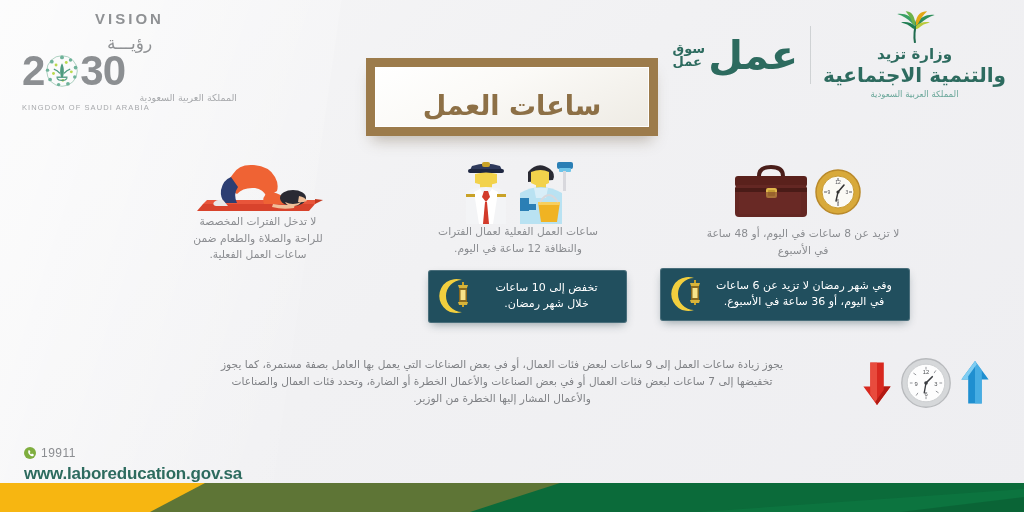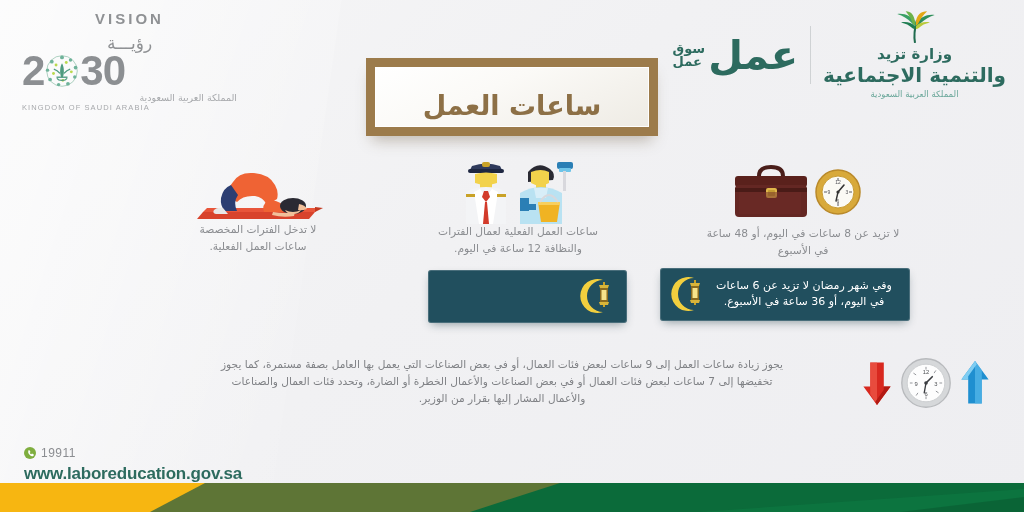--- a/index.html
+++ b/index.html
@@ -45,21 +45,21 @@
     background:linear-gradient(155deg,#ffffff 0%,#fbfaf7 40%,#eeebe4 100%);
     box-shadow:0 10px 14px -6px rgba(90,70,40,.35), inset 0 0 0 1px #fff;
     display:flex;align-items:center;justify-content:center;}
   .title-plate span{font-size:27px;color:#8d7046;font-weight:700;letter-spacing:.5px;margin-top:17px;}
 
   
   .col{position:absolute;text-align:center;}
   .col-cap{font-size:10.7px;line-height:1.55;color:#8b8d91;}
 
   
-  #col1{left:168px;top:160px;width:180px;}
+  #col1{left:168px;top:152px;width:180px;}
   .pray{height:62px;position:relative;}
 
   
   #col2{left:418px;top:158px;width:200px;}
   .people{height:66px;position:relative;}
 
   
   #col3{left:678px;top:158px;width:250px;}
   .case-row{height:68px;position:relative;}
 
@@ -182,20 +182,21 @@
         <path d="M50 48 q-6 -1 -9 2 q-2 3 2 4 h12 z" fill="#e8e8e8"></path>
         <path d="M96 40 q8 0 14 5 q4 4 3 7 h-22 q-3 -7 5 -12z" fill="#ef6334"></path>
         <ellipse cx="120" cy="46" rx="13" ry="8" fill="#2a2a33"></ellipse>
         <path d="M112 50 q8 4 16 0 q-2 4 -8 4 q-6 0 -8 -4z" fill="#f1c09a"></path>
         <path d="M126 44 q6 1 8 5 q-5 2 -9 1 z" fill="#f1c09a"></path>
         <path d="M100 52 q12 2 22 0 l-1 4 q-11 2 -22 -1z" fill="#f1c09a"></path>
       </svg>
     </div>
     <div class="col-cap">
       <div>لا تدخل الفترات المخصصة</div>
+      <div>للراحة والصلاة والطعام ضمن</div>
       <div>ساعات العمل الفعلية.</div>
     </div>
   </div>
 
   <div class="col" id="col2">
     <div class="people">
       <svg viewBox="0 0 200 66" width="200" height="66">
 
         <g transform="translate(38,0)">
           <path d="M16 8 q14 -5 28 0 l2 4 H14 z" fill="#2f3a5c"></path>
@@ -271,20 +272,24 @@
         </g>
       </svg>
     </div>
     <div class="col-cap">
       <div>لا تزيد عن 8 ساعات في اليوم، أو 48 ساعة</div>
       <div>في الأسبوع</div>
     </div>
   </div>
 
   <div class="badge" id="badge2">
+    <div class="badge-txt">
+      <div>تخفض إلى 10 ساعات</div>
+      <div>خلال شهر رمضان.</div>
+    </div>
     <span class="moon">
       <svg viewBox="0 0 44 40" width="44" height="40">
         <path d="M30 4 a17 17 0 1 0 0 32 a13 13 0 1 1 0 -32z" fill="#f2cf3e"></path>
         <g transform="translate(24,6)">
           <rect x="6" y="0" width="2" height="3" fill="#c9a227"></rect>
           <path d="M2 3 h10 l-1 3 H3z" fill="#d8b43a"></path>
           <path d="M3 6 h8 v14 H3z" fill="#8a6a1f"></path>
           <path d="M4.5 8 h5 v10 h-5z" fill="#f7e38a"></path>
           <path d="M2 20 h10 l-1 3 H3z" fill="#d8b43a"></path>
           <rect x="6" y="23" width="2" height="2" fill="#c9a227"></rect>
@@ -309,21 +314,21 @@
           <path d="M2 20 h10 l-1 3 H3z" fill="#d8b43a"></path>
           <rect x="6" y="23" width="2" height="2" fill="#c9a227"></rect>
         </g>
       </svg>
     </span>
   </div>
 
   <div id="para">
     <p>يجوز زيادة ساعات العمل إلى 9 ساعات لبعض فئات العمال، أو في بعض الصناعات التي يعمل بها العامل بصفة مستمرة، كما يجوز</p>
     <p>تخفيضها إلى 7 ساعات لبعض فئات العمال أو في بعض الصناعات والأعمال الخطرة أو الضارة، وتحدد فئات العمال والصناعات</p>
-    <p>والأعمال المشار إليها بقرار من الوزير.</p>
+    <p>والأعمال المشار إليها الخطرة من الوزير.</p>
   </div>
 
   <div id="arrows">
     <span>
       <svg viewBox="0 0 40 56" width="34" height="50">
         <path d="M20 2 L36 24 H28 V52 H12 V24 H4 z" fill="#1f8fd0"></path>
         <path d="M20 2 L28 13 V52 H20z" fill="#56b7ea" opacity=".75"></path>
         <path d="M12 24 H4 L20 2 l2 4 -10 14z" fill="#7fcdf2"></path>
       </svg>
     </span>

